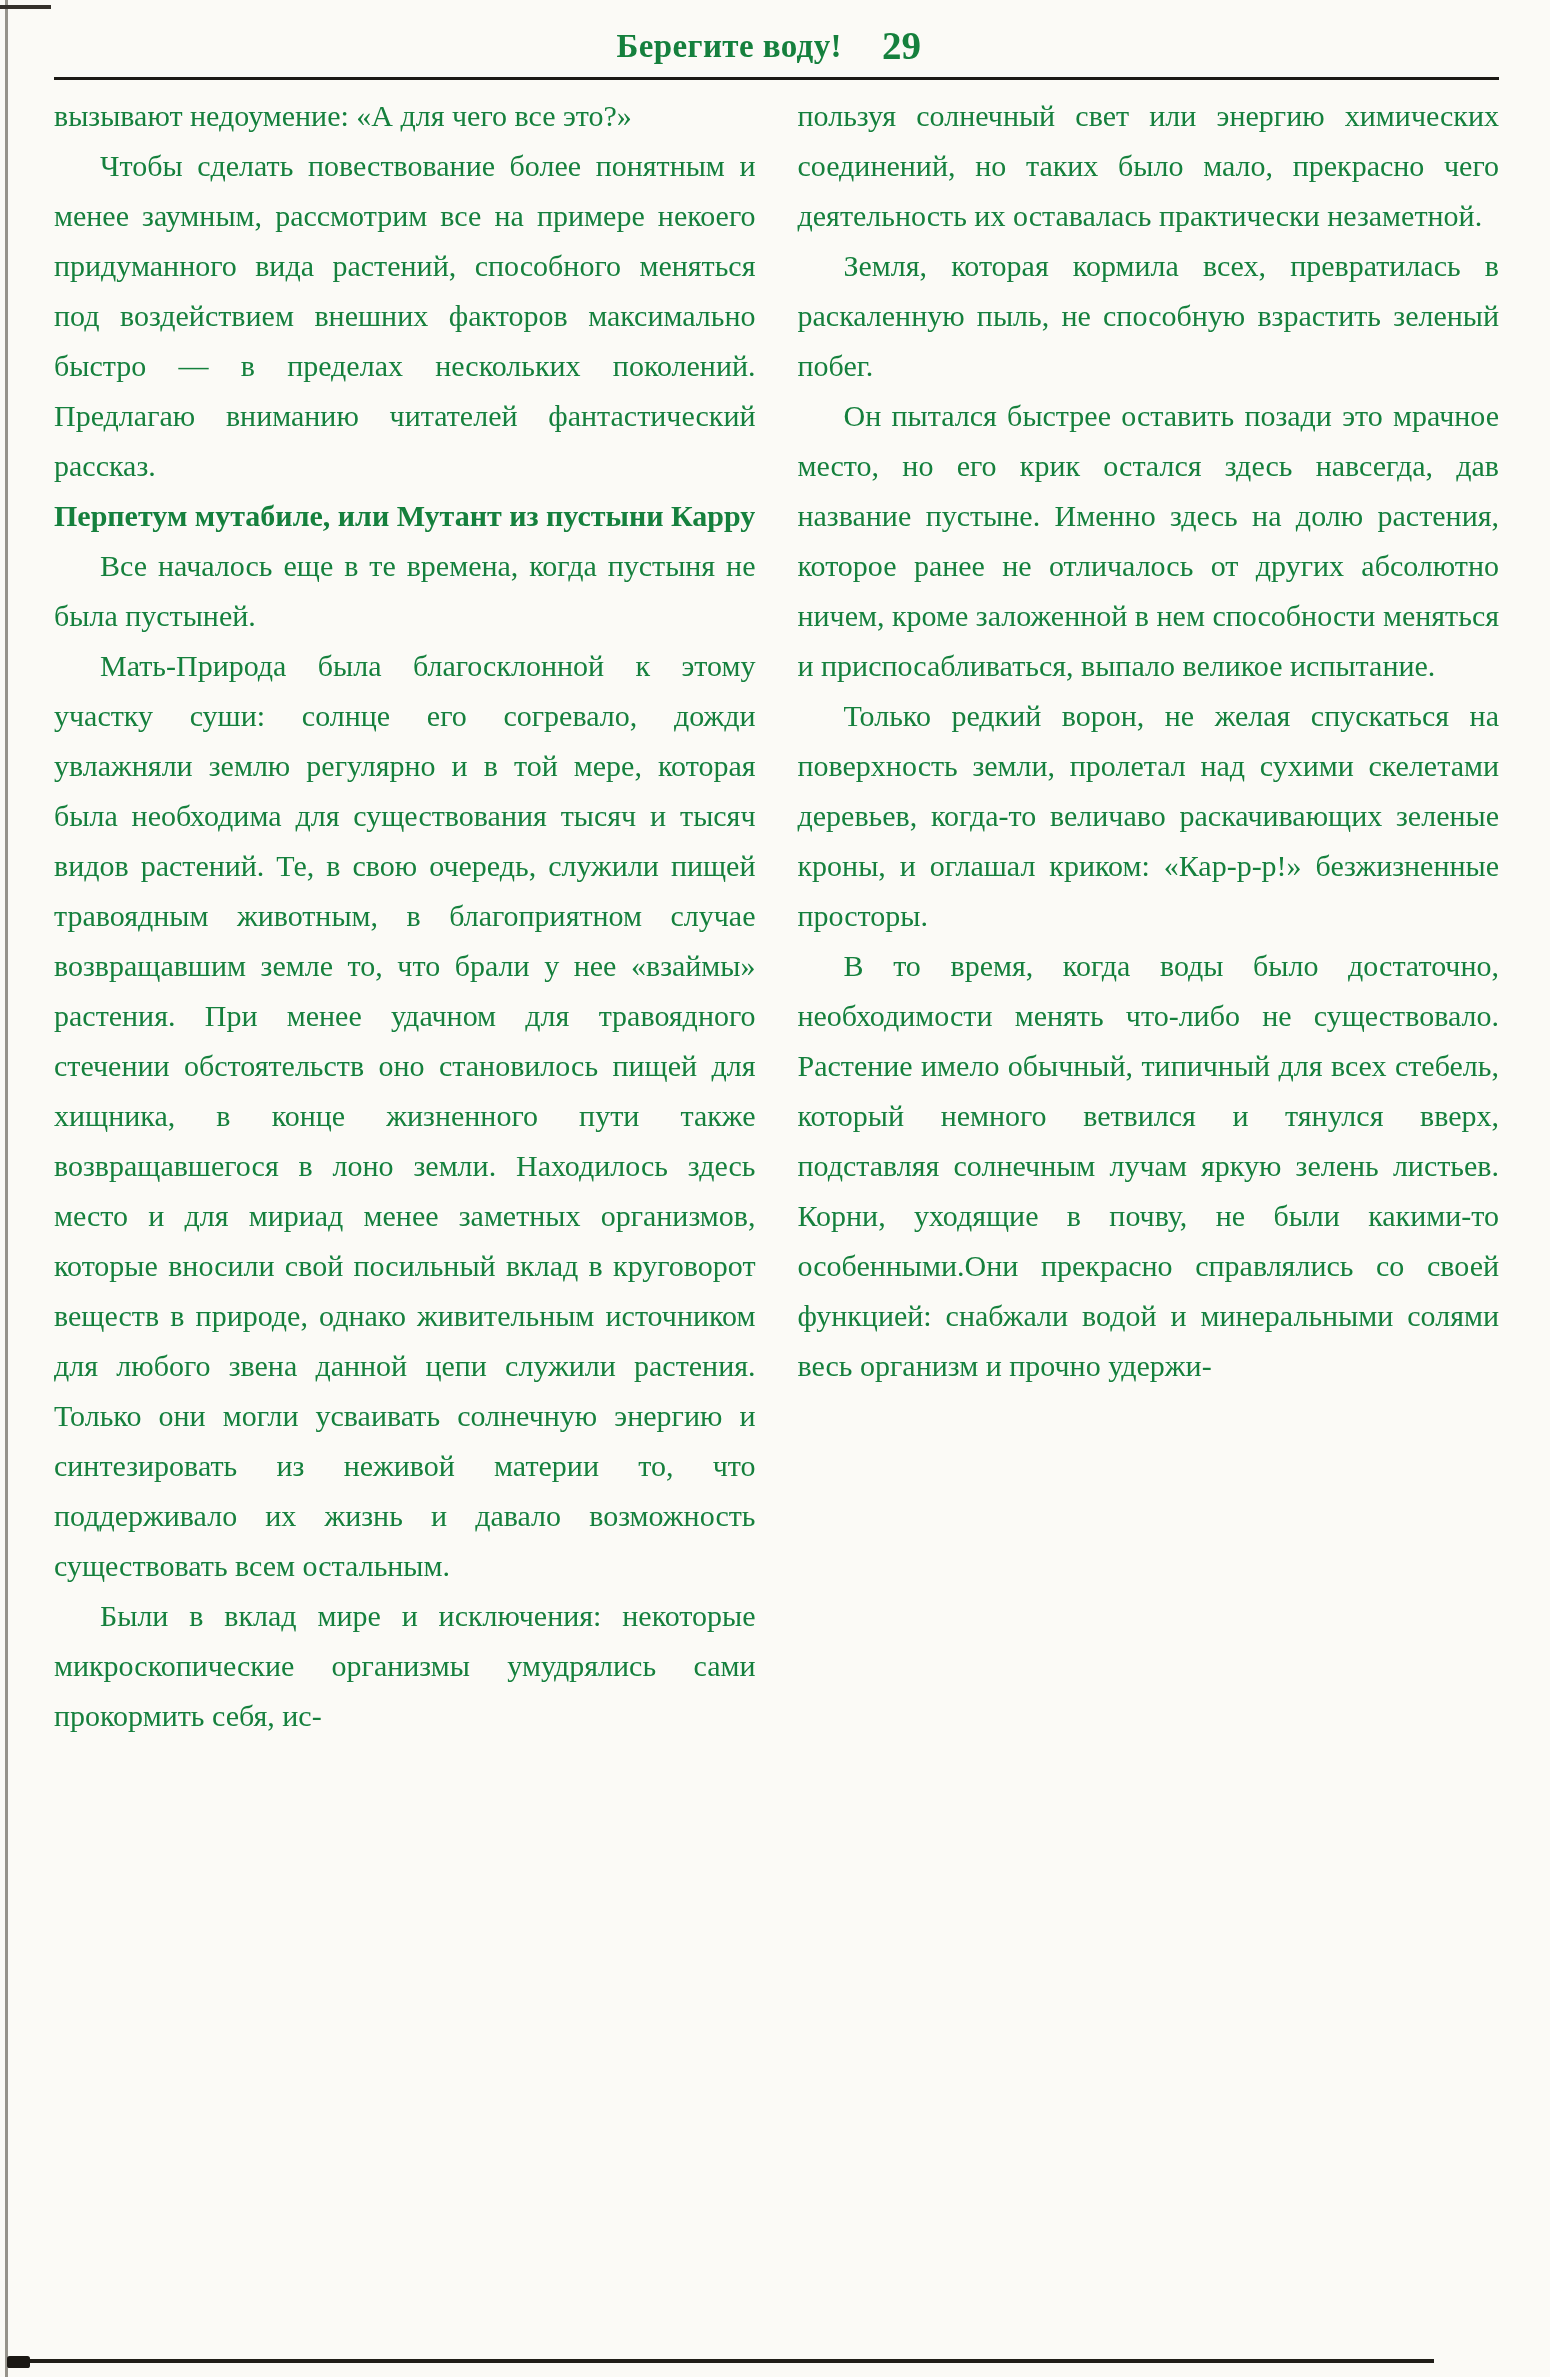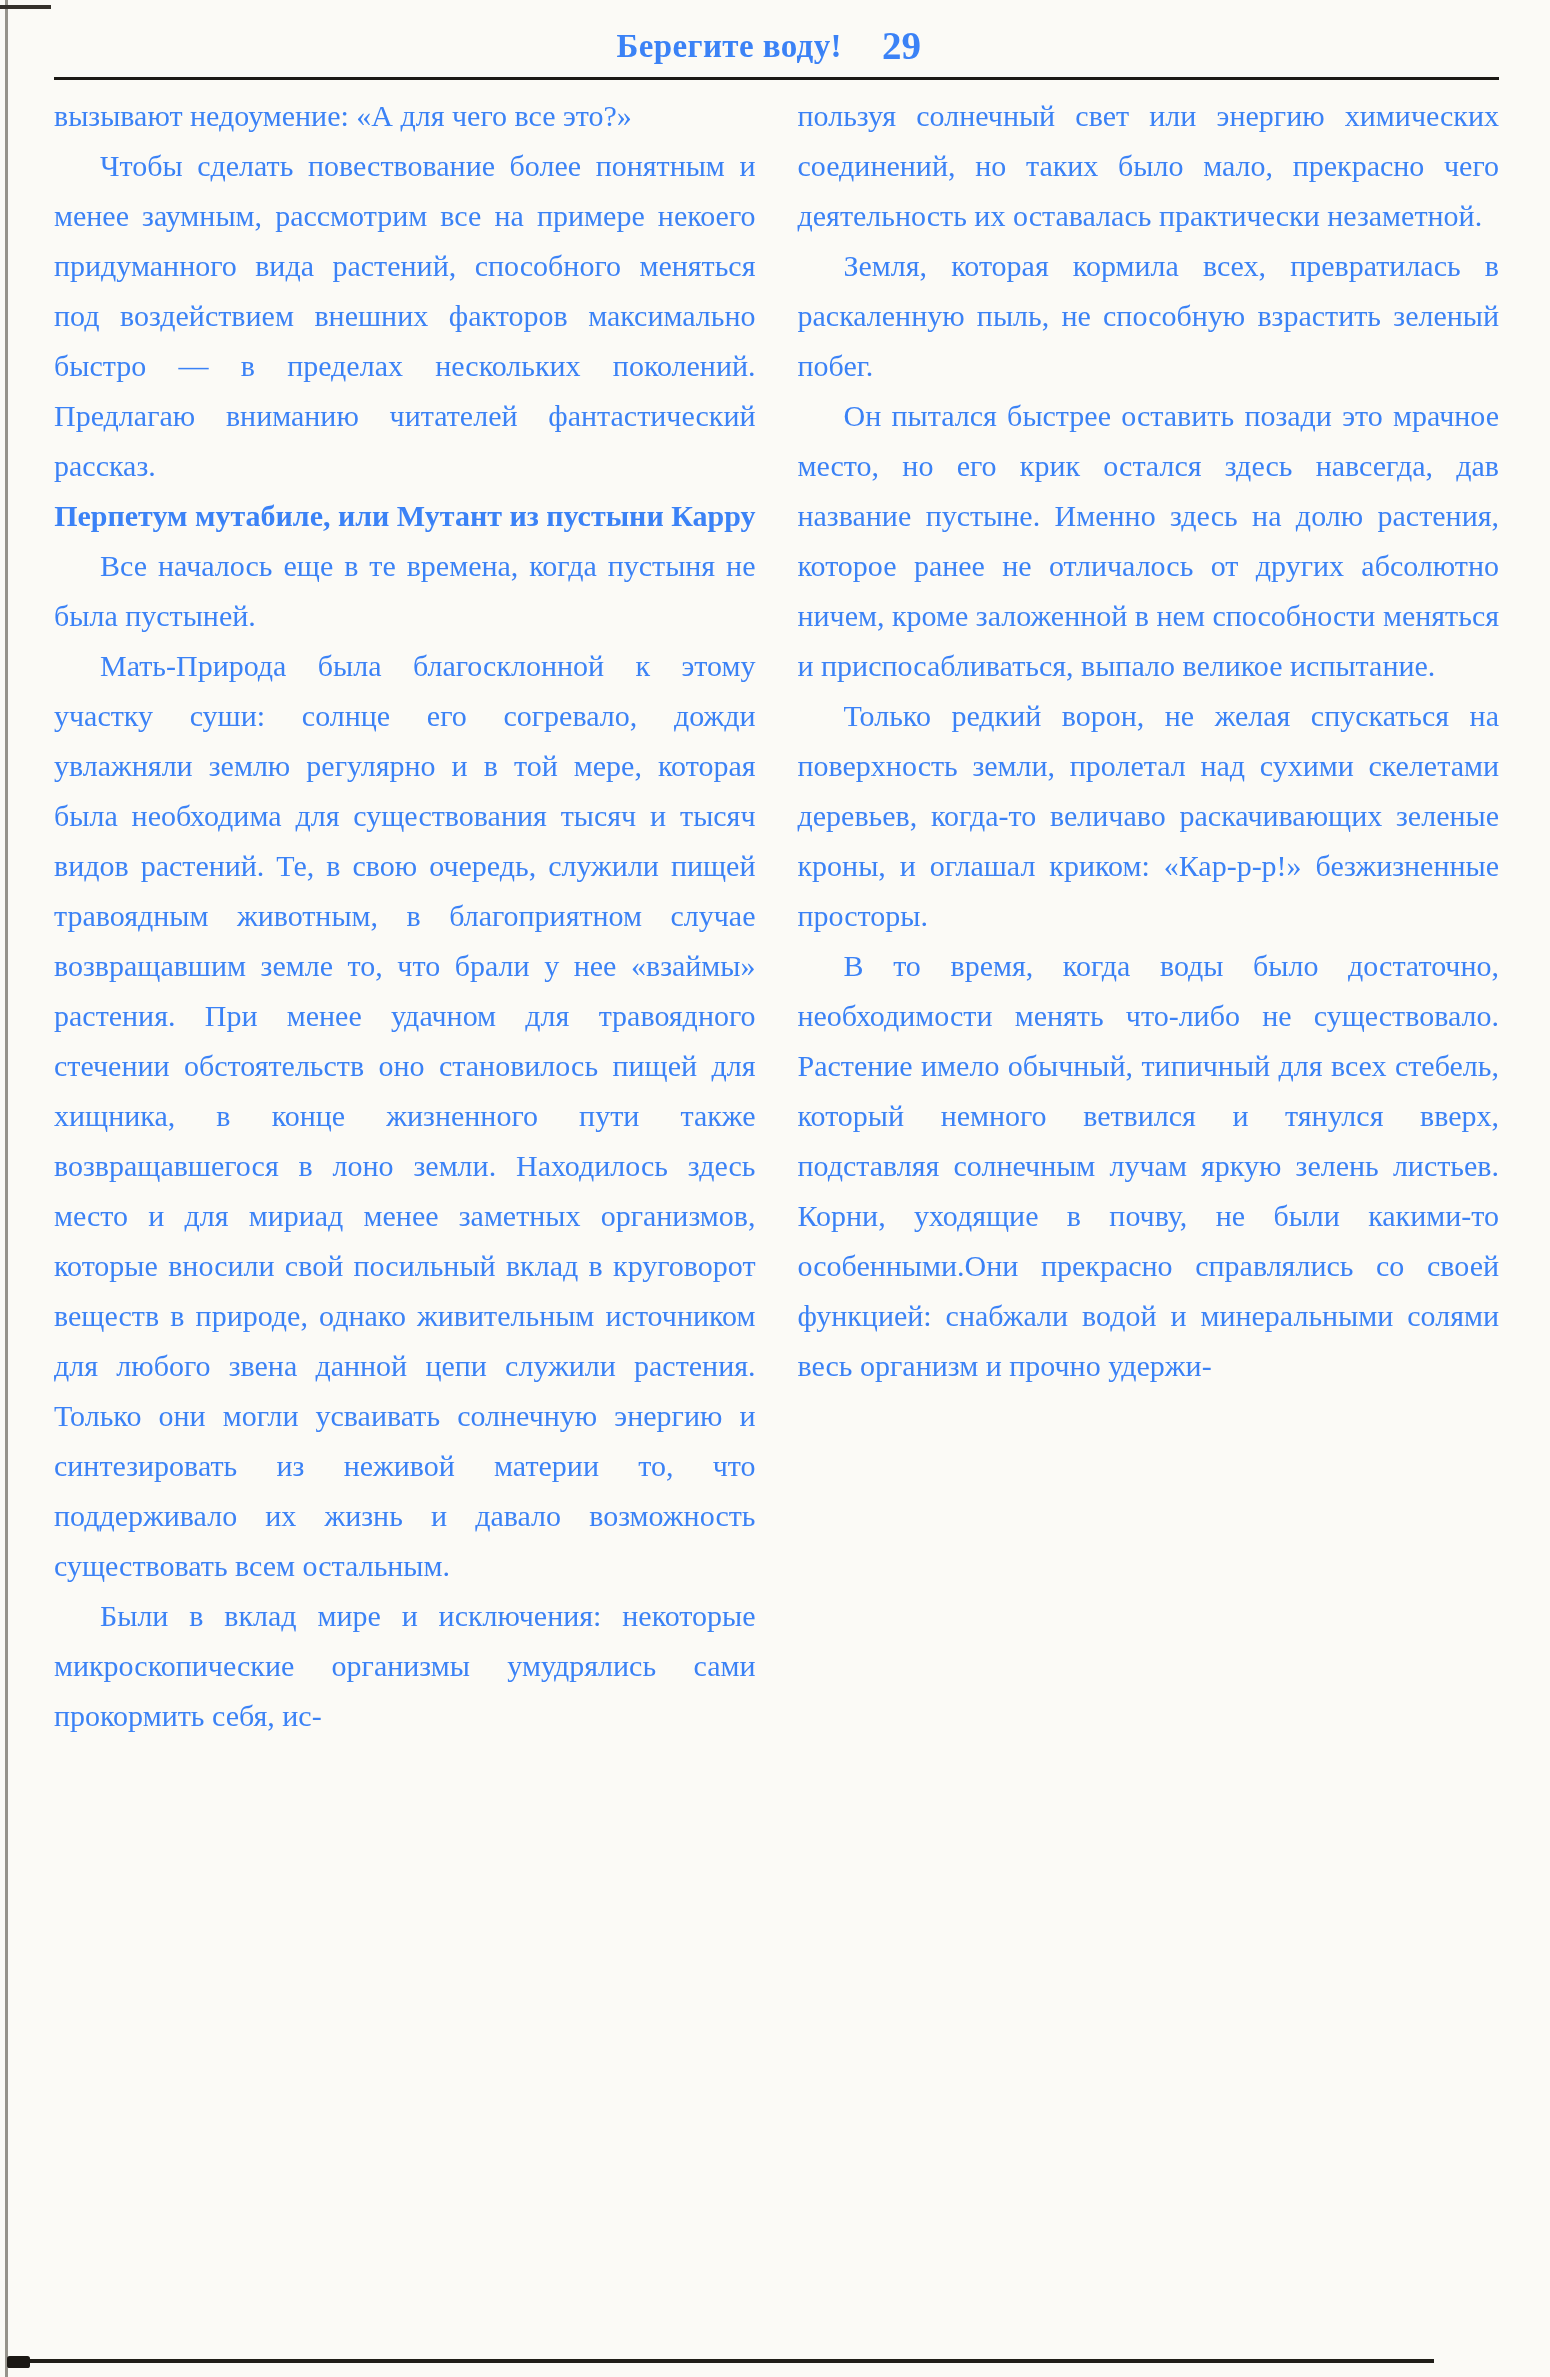--- a/index.html
+++ b/index.html
@@ -5,21 +5,21 @@
   * { margin: 0; padding: 0; box-sizing: border-box; }
   html, body { background: #e9e7e2; }
   body { font-family: "Liberation Serif", "DejaVu Serif", serif; }
 
   .page {
     position: relative;
     width: 1550px;
     height: 2377px;
     margin: 0 auto;
     background: #fbfaf6;
-    color: #3b82f6;
+    color: #15803d;
     padding: 21px 51px 0 54px;
     overflow: hidden;
   }
 
   
   .edge-left {
     position: absolute; left: 5.3px; top: 0;
     width: 2.6px; height: 2377px;
     background: #96938b;
   }
@@ -75,21 +75,21 @@
     hyphens: auto;
     -webkit-hyphens: auto;
   }
   .col p { text-indent: 46px; }
   .col p.cont { text-indent: 0; }
 
   .story-heading {
     font-size: 30px;
     line-height: 50px;
     font-weight: bold;
-    text-align: right;
+    text-align: left;
     text-indent: 0;
   }
 </style>
 </head>
 <body>
 
 <div class="page">
 
   <span class="edge-left"></span>
   <span class="edge-top-left"></span>

